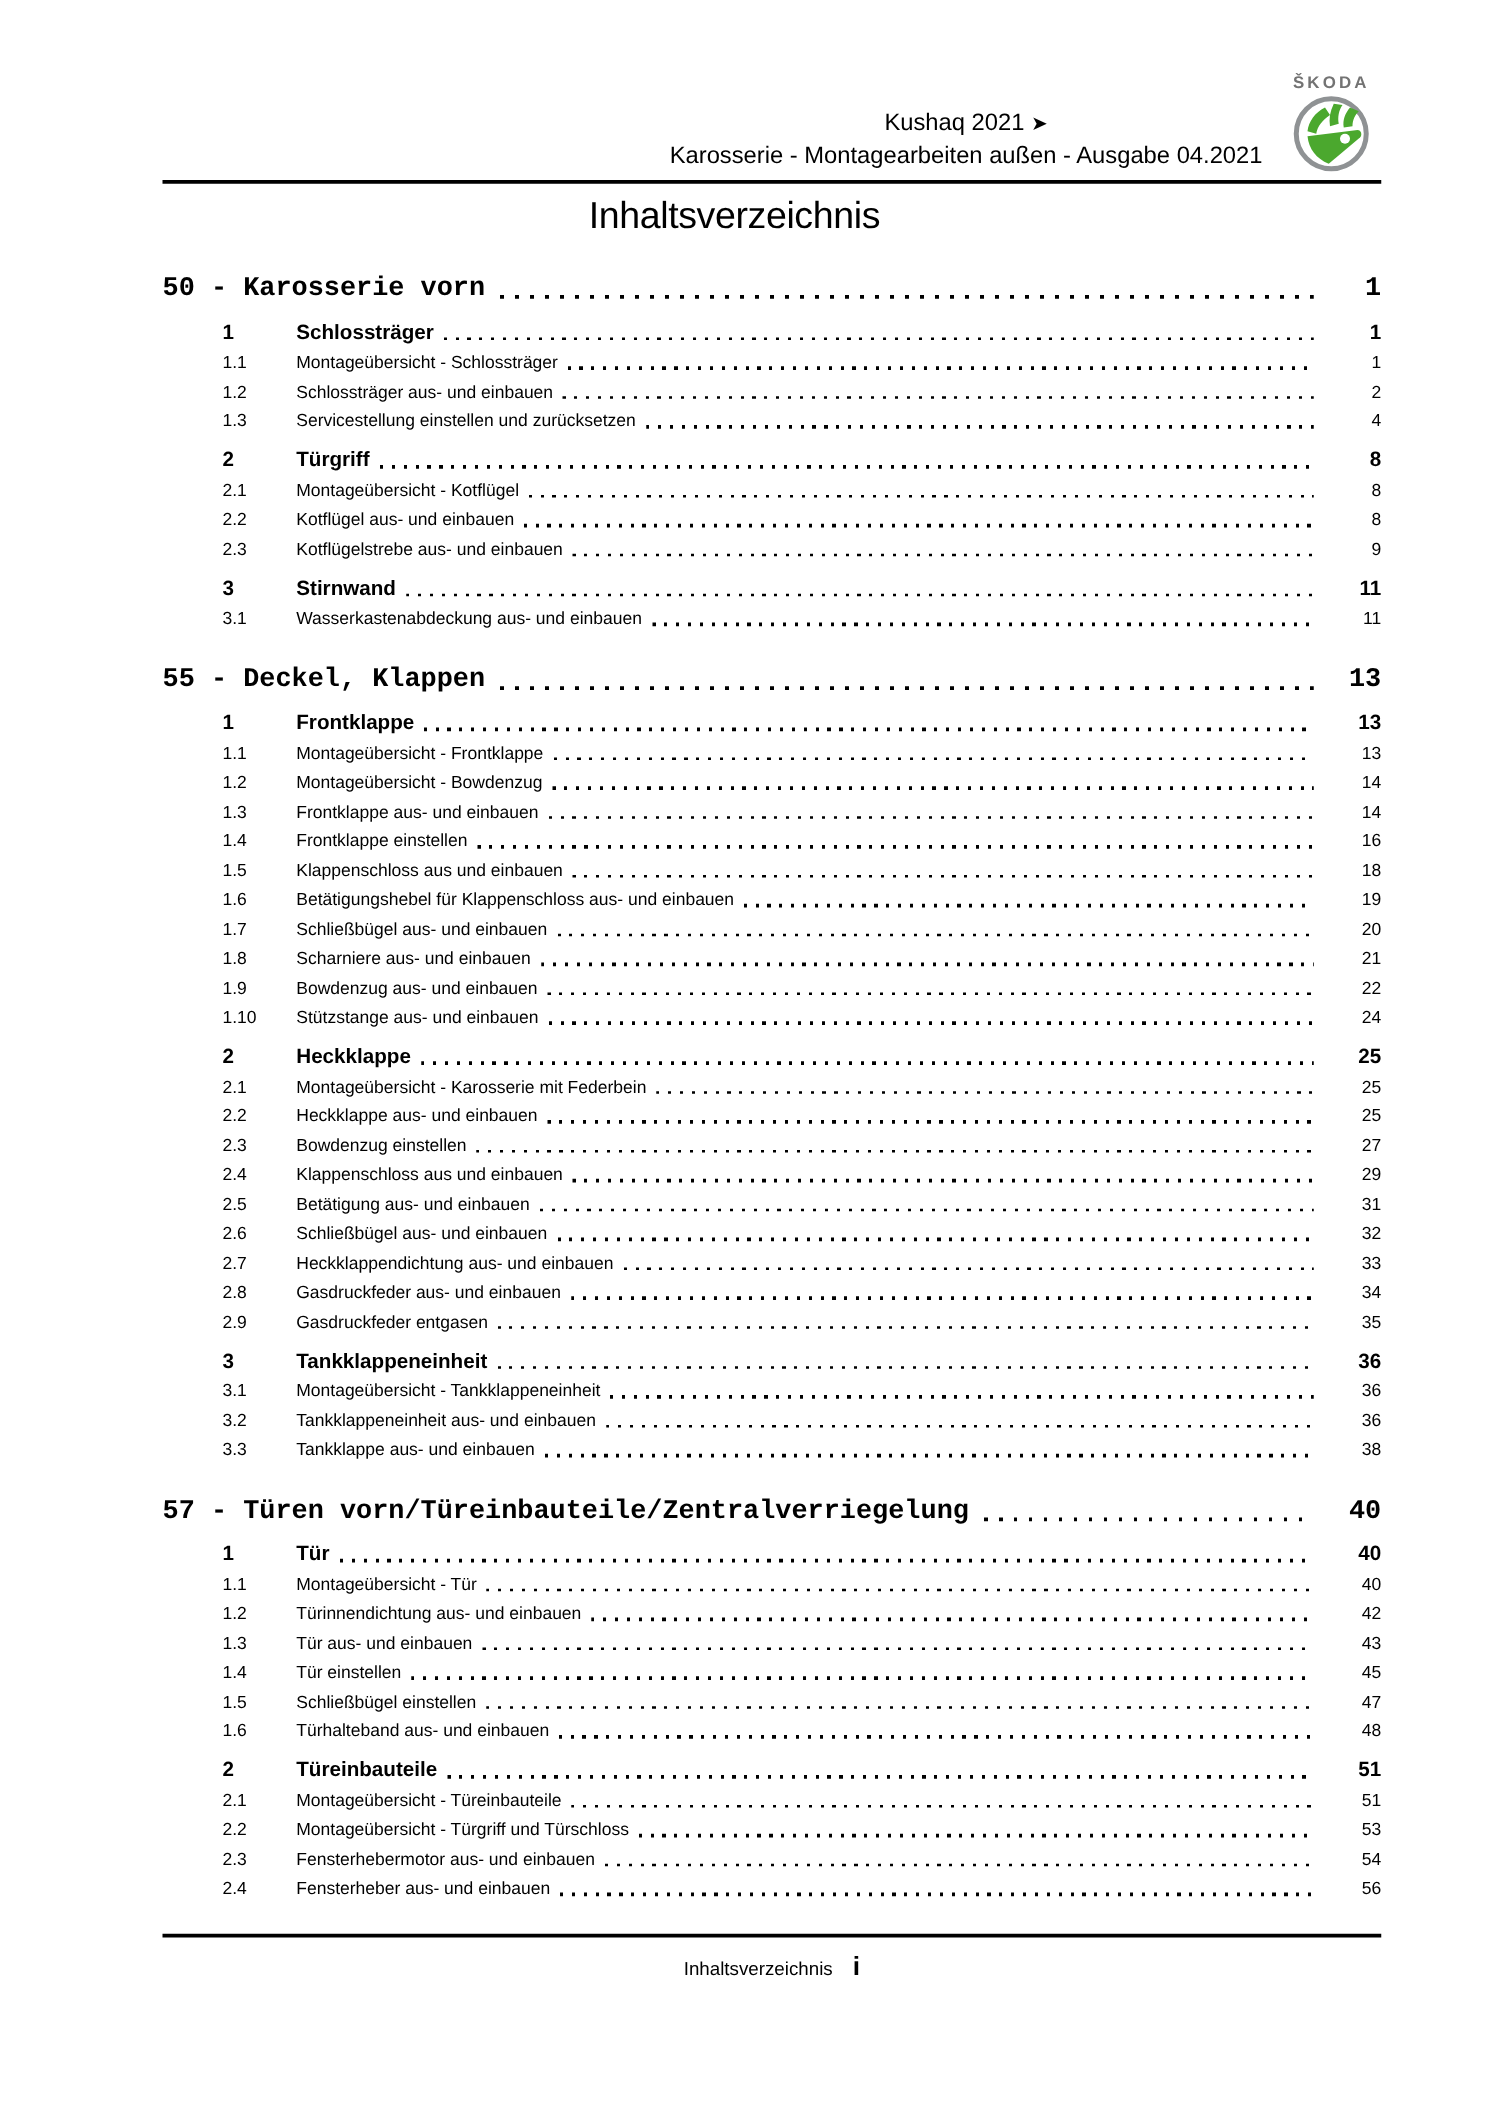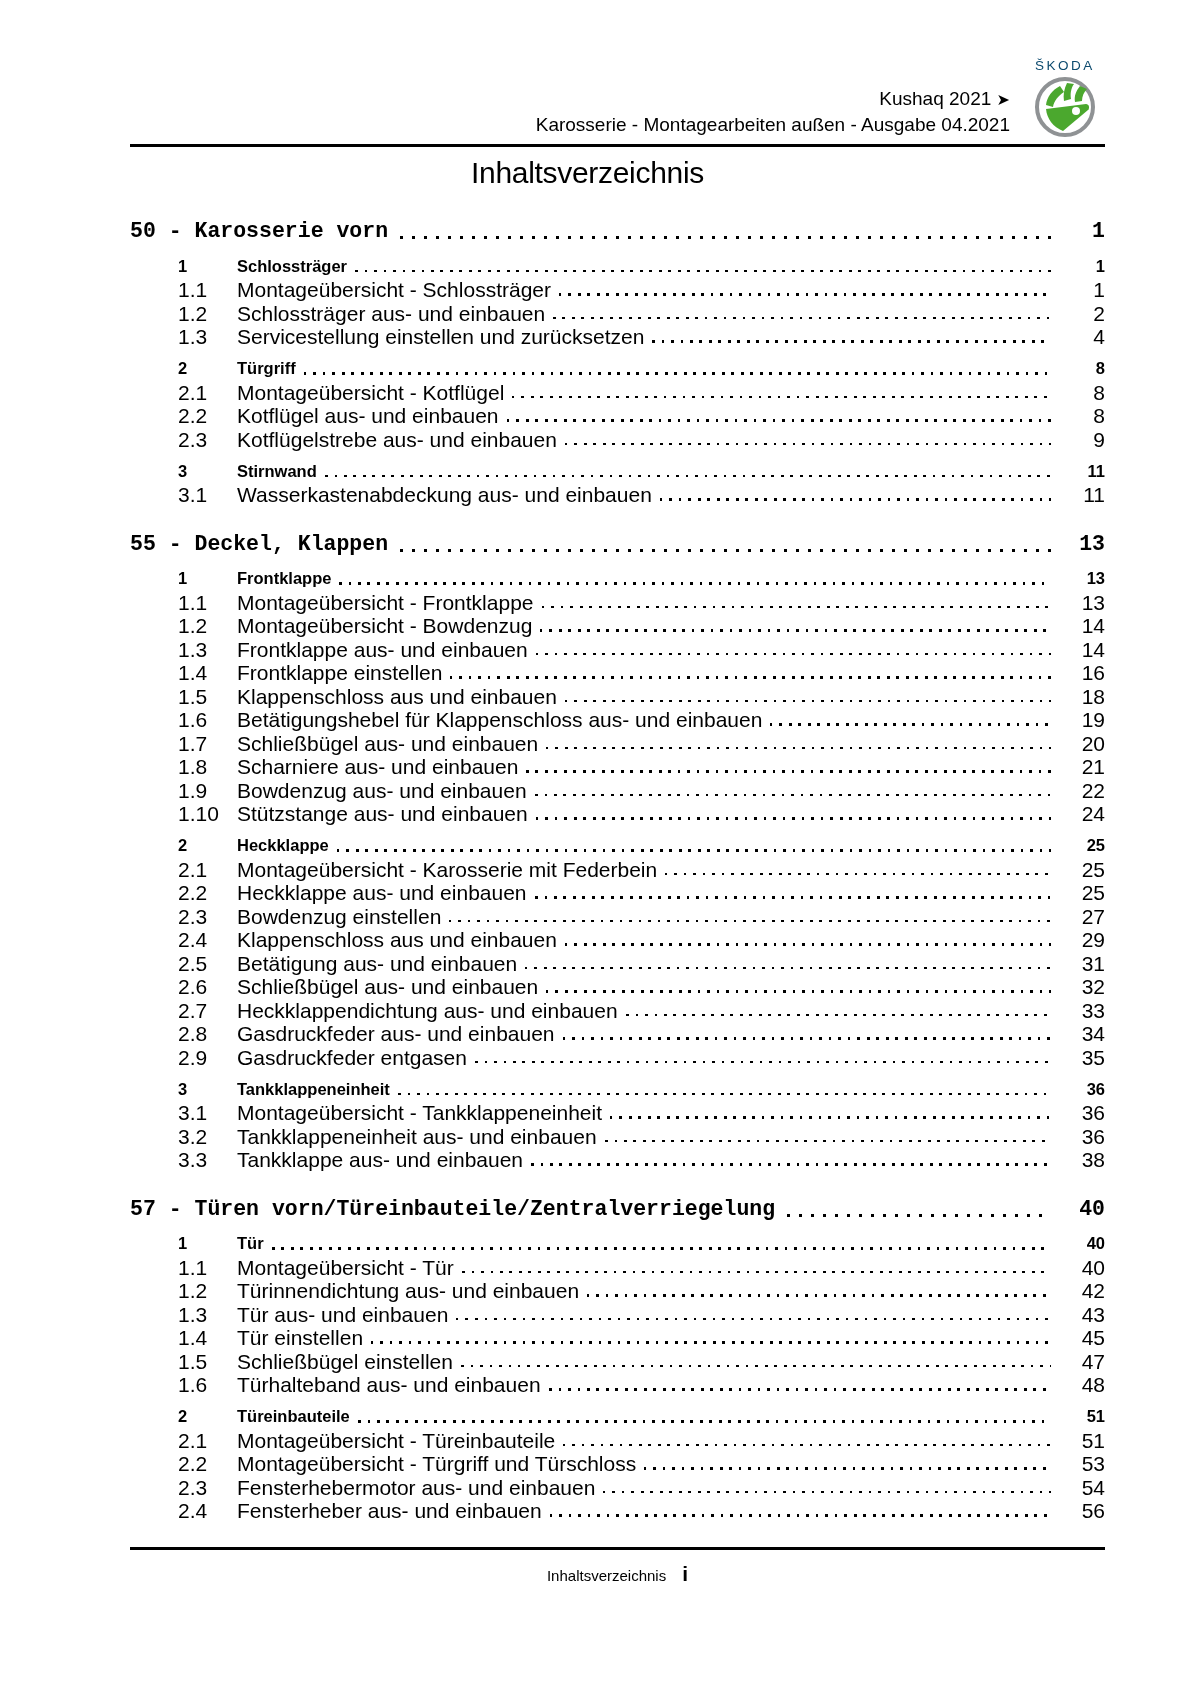--- a/index.html
+++ b/index.html
@@ -7,25 +7,25 @@
   body {
     width:1191px; height:1684px; position:relative;
     color:#000; font-family:"Liberation Sans", sans-serif;
   }
   .page { position:absolute; inset:0; padding:0 86px 0 130px; }
 
   
   header { position:relative; height:144px; }
   .hdr-text {
     position:absolute; right:95px; top:86px;
-    text-align:right; font-size:19px; line-height:25px; white-space:nowrap;
+    text-align:center; font-size:19px; line-height:25px; white-space:nowrap;
   }
   .hdr-arrow { font-size:16px; letter-spacing:0; }
   .logo { position:absolute; right:0; top:58px; width:80px; text-align:center; }
-  .logo-word { font-size:13.5px; font-weight:normal; letter-spacing:2.5px; color:#0c4a6e; }
+  .logo-word { font-size:13.5px; font-weight:bold; letter-spacing:2.5px; color:#737373; }
   .logo svg { display:block; margin:2px auto 0; }
   .hdr-rule { height:3px; background:#000; }
 
   
   h1 {
     margin-top:9px; text-align:center; padding-right:60px;
     font-size:30px; font-weight:400; letter-spacing:-0.3px;
   }
 
   
@@ -33,21 +33,21 @@
   .row { display:flex; align-items:baseline; }
   .row .num { flex:none; width:59px; }
   .row .title { flex:none; padding-right:8px; white-space:nowrap; }
   .row .leader {
     flex:1 1 auto; min-width:24px; height:2.5px;
     align-self:flex-end; margin:0 14px 6px 0;
     background-image:repeating-linear-gradient(to right, #000 0 2.5px, transparent 2.5px 9.5px);
   }
   .row .page-num { flex:none; min-width:40px; text-align:right; }
 
-  .row.sub { font-size:21px; line-height:23.5px; padding-left:48px; }
+  .row.sub { font-size:14px; line-height:23.5px; padding-left:48px; }
   .row.section { font-size:16.5px; line-height:23.5px; padding-left:48px; font-weight:bold; margin-top:8.5px; }
   .row.chapter { font-size:21.5px; line-height:30px; font-weight:bold; margin-top:22px; margin-bottom:7px;font-family:Liberation Mono, monospace; }
   .row.chapter .title { padding-right:12px; }
   .row.chapter .leader {
     height:3px; margin-bottom:7px;
     background-image:repeating-linear-gradient(to right, #000 0 3px, transparent 3px 12px);
   }
   .toc .row.chapter:first-child { margin-top:0; }
 
   

